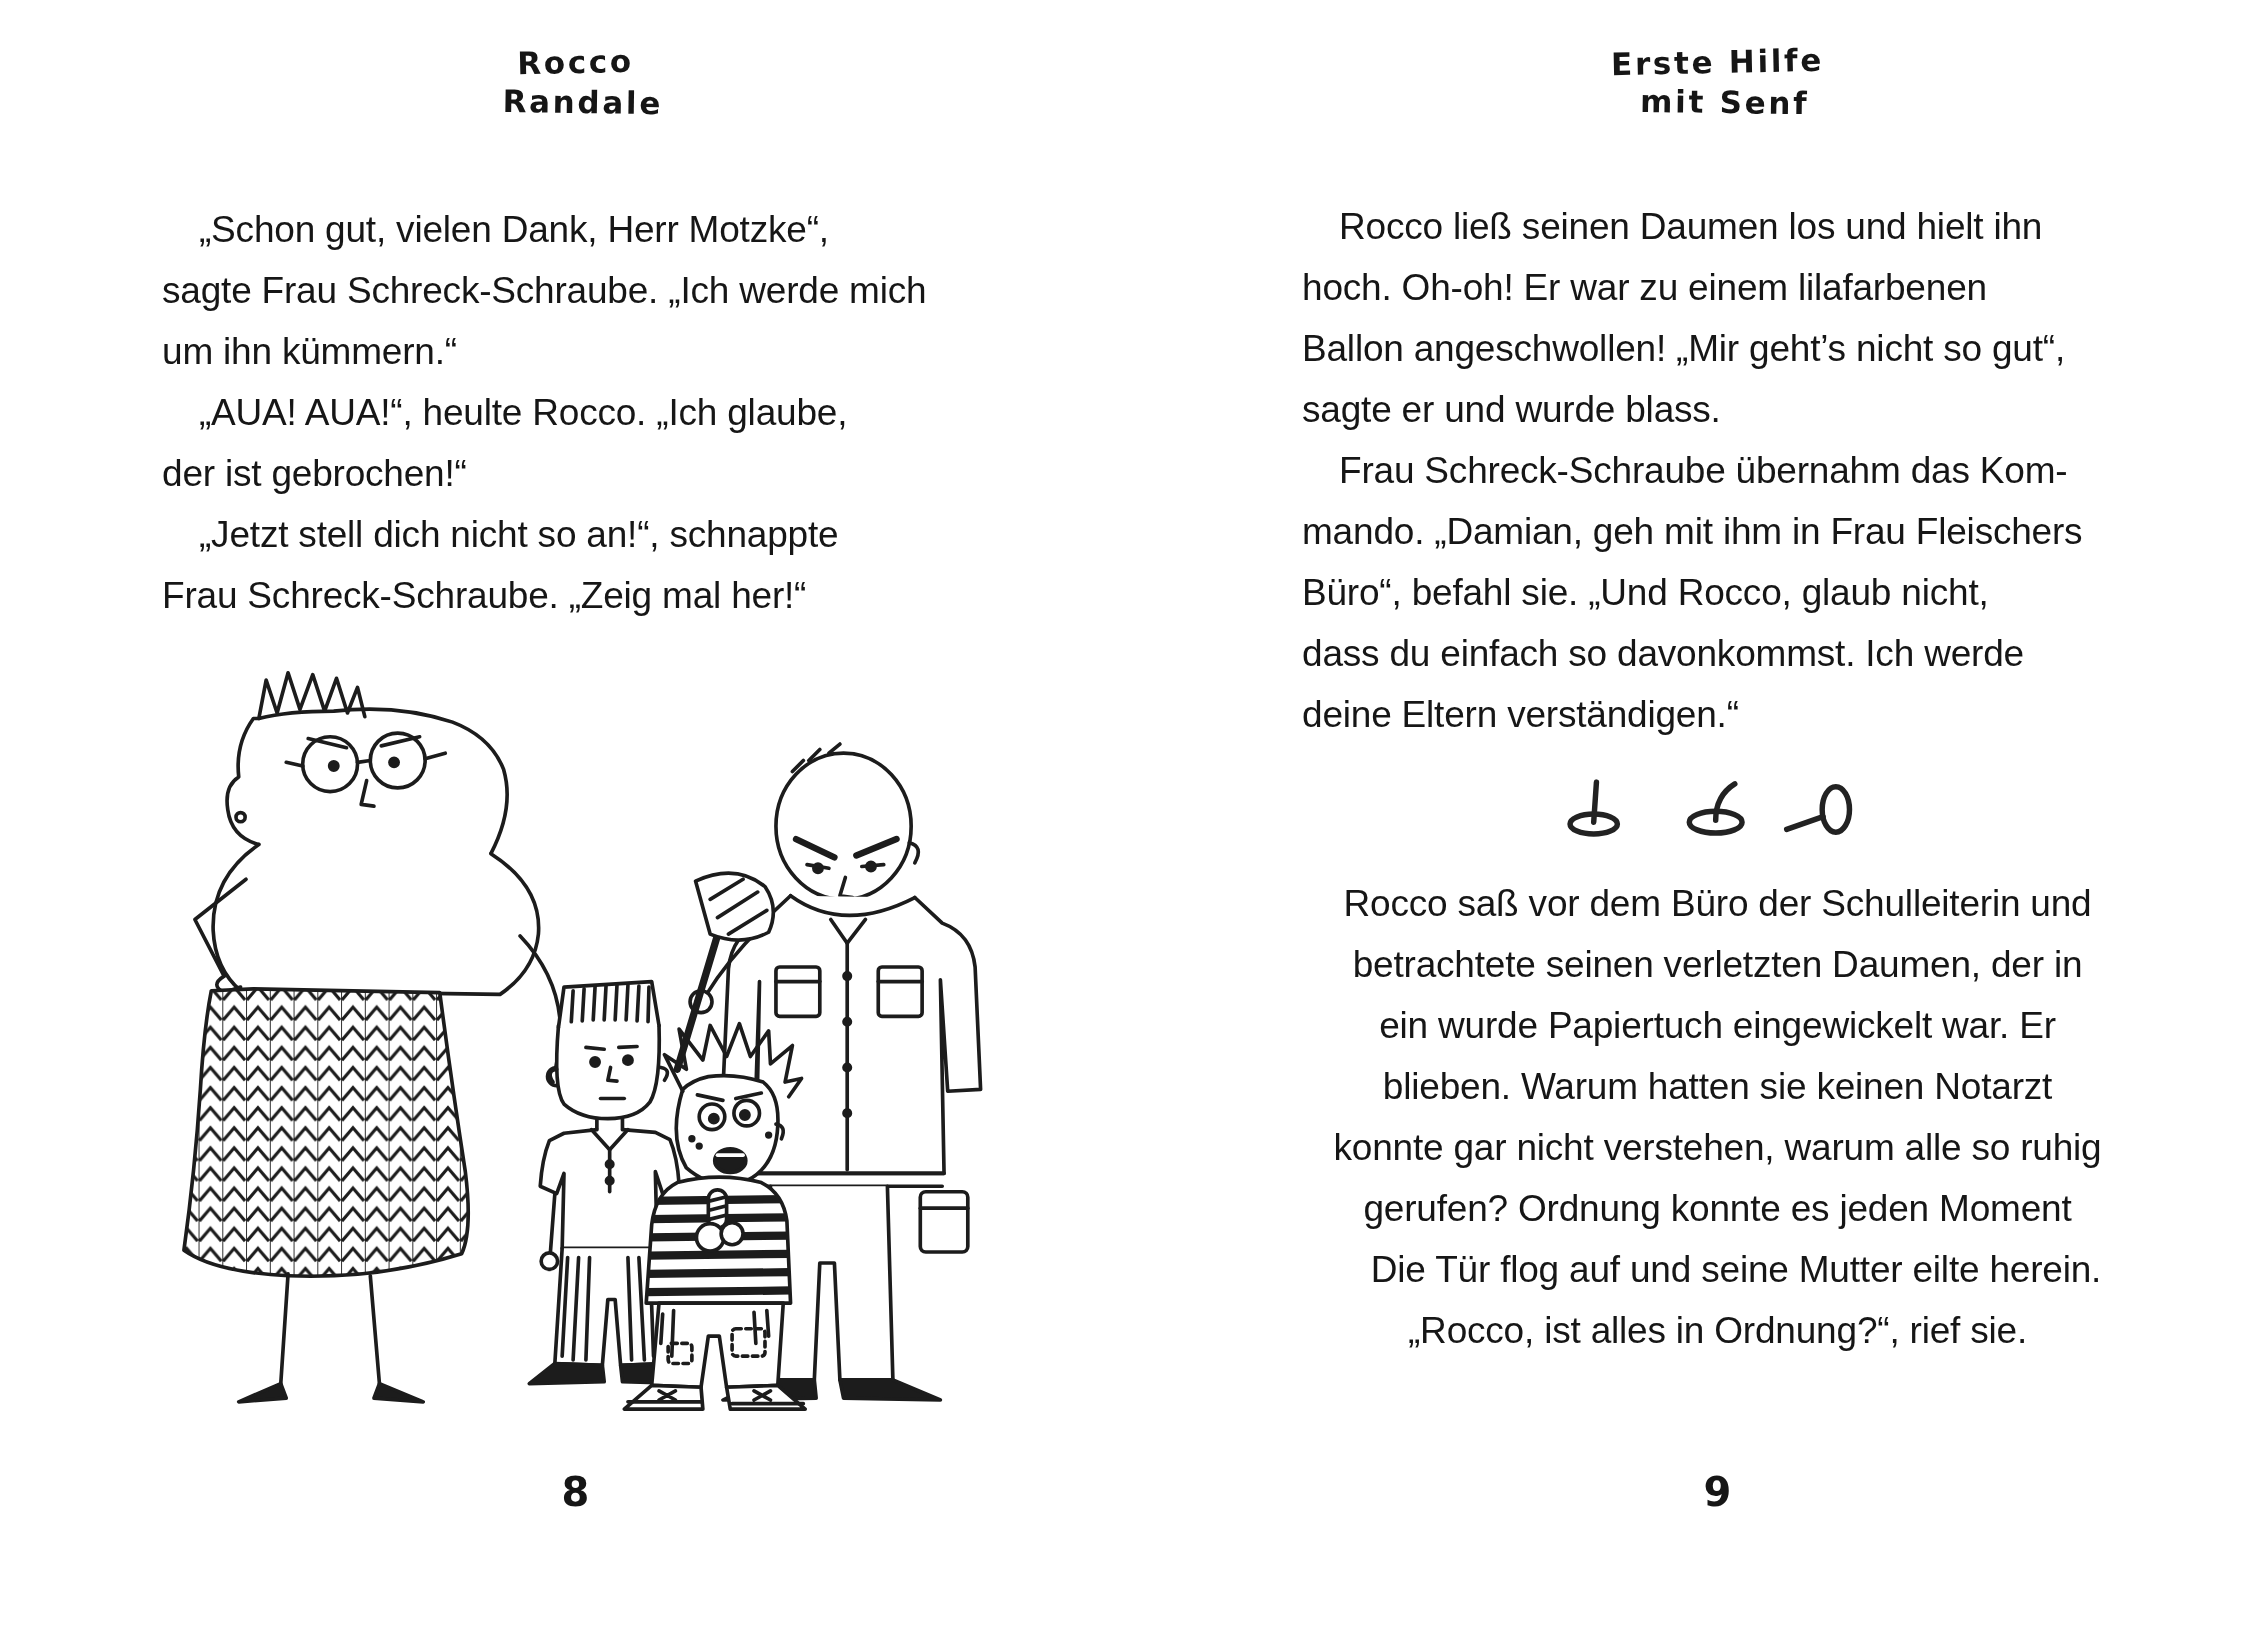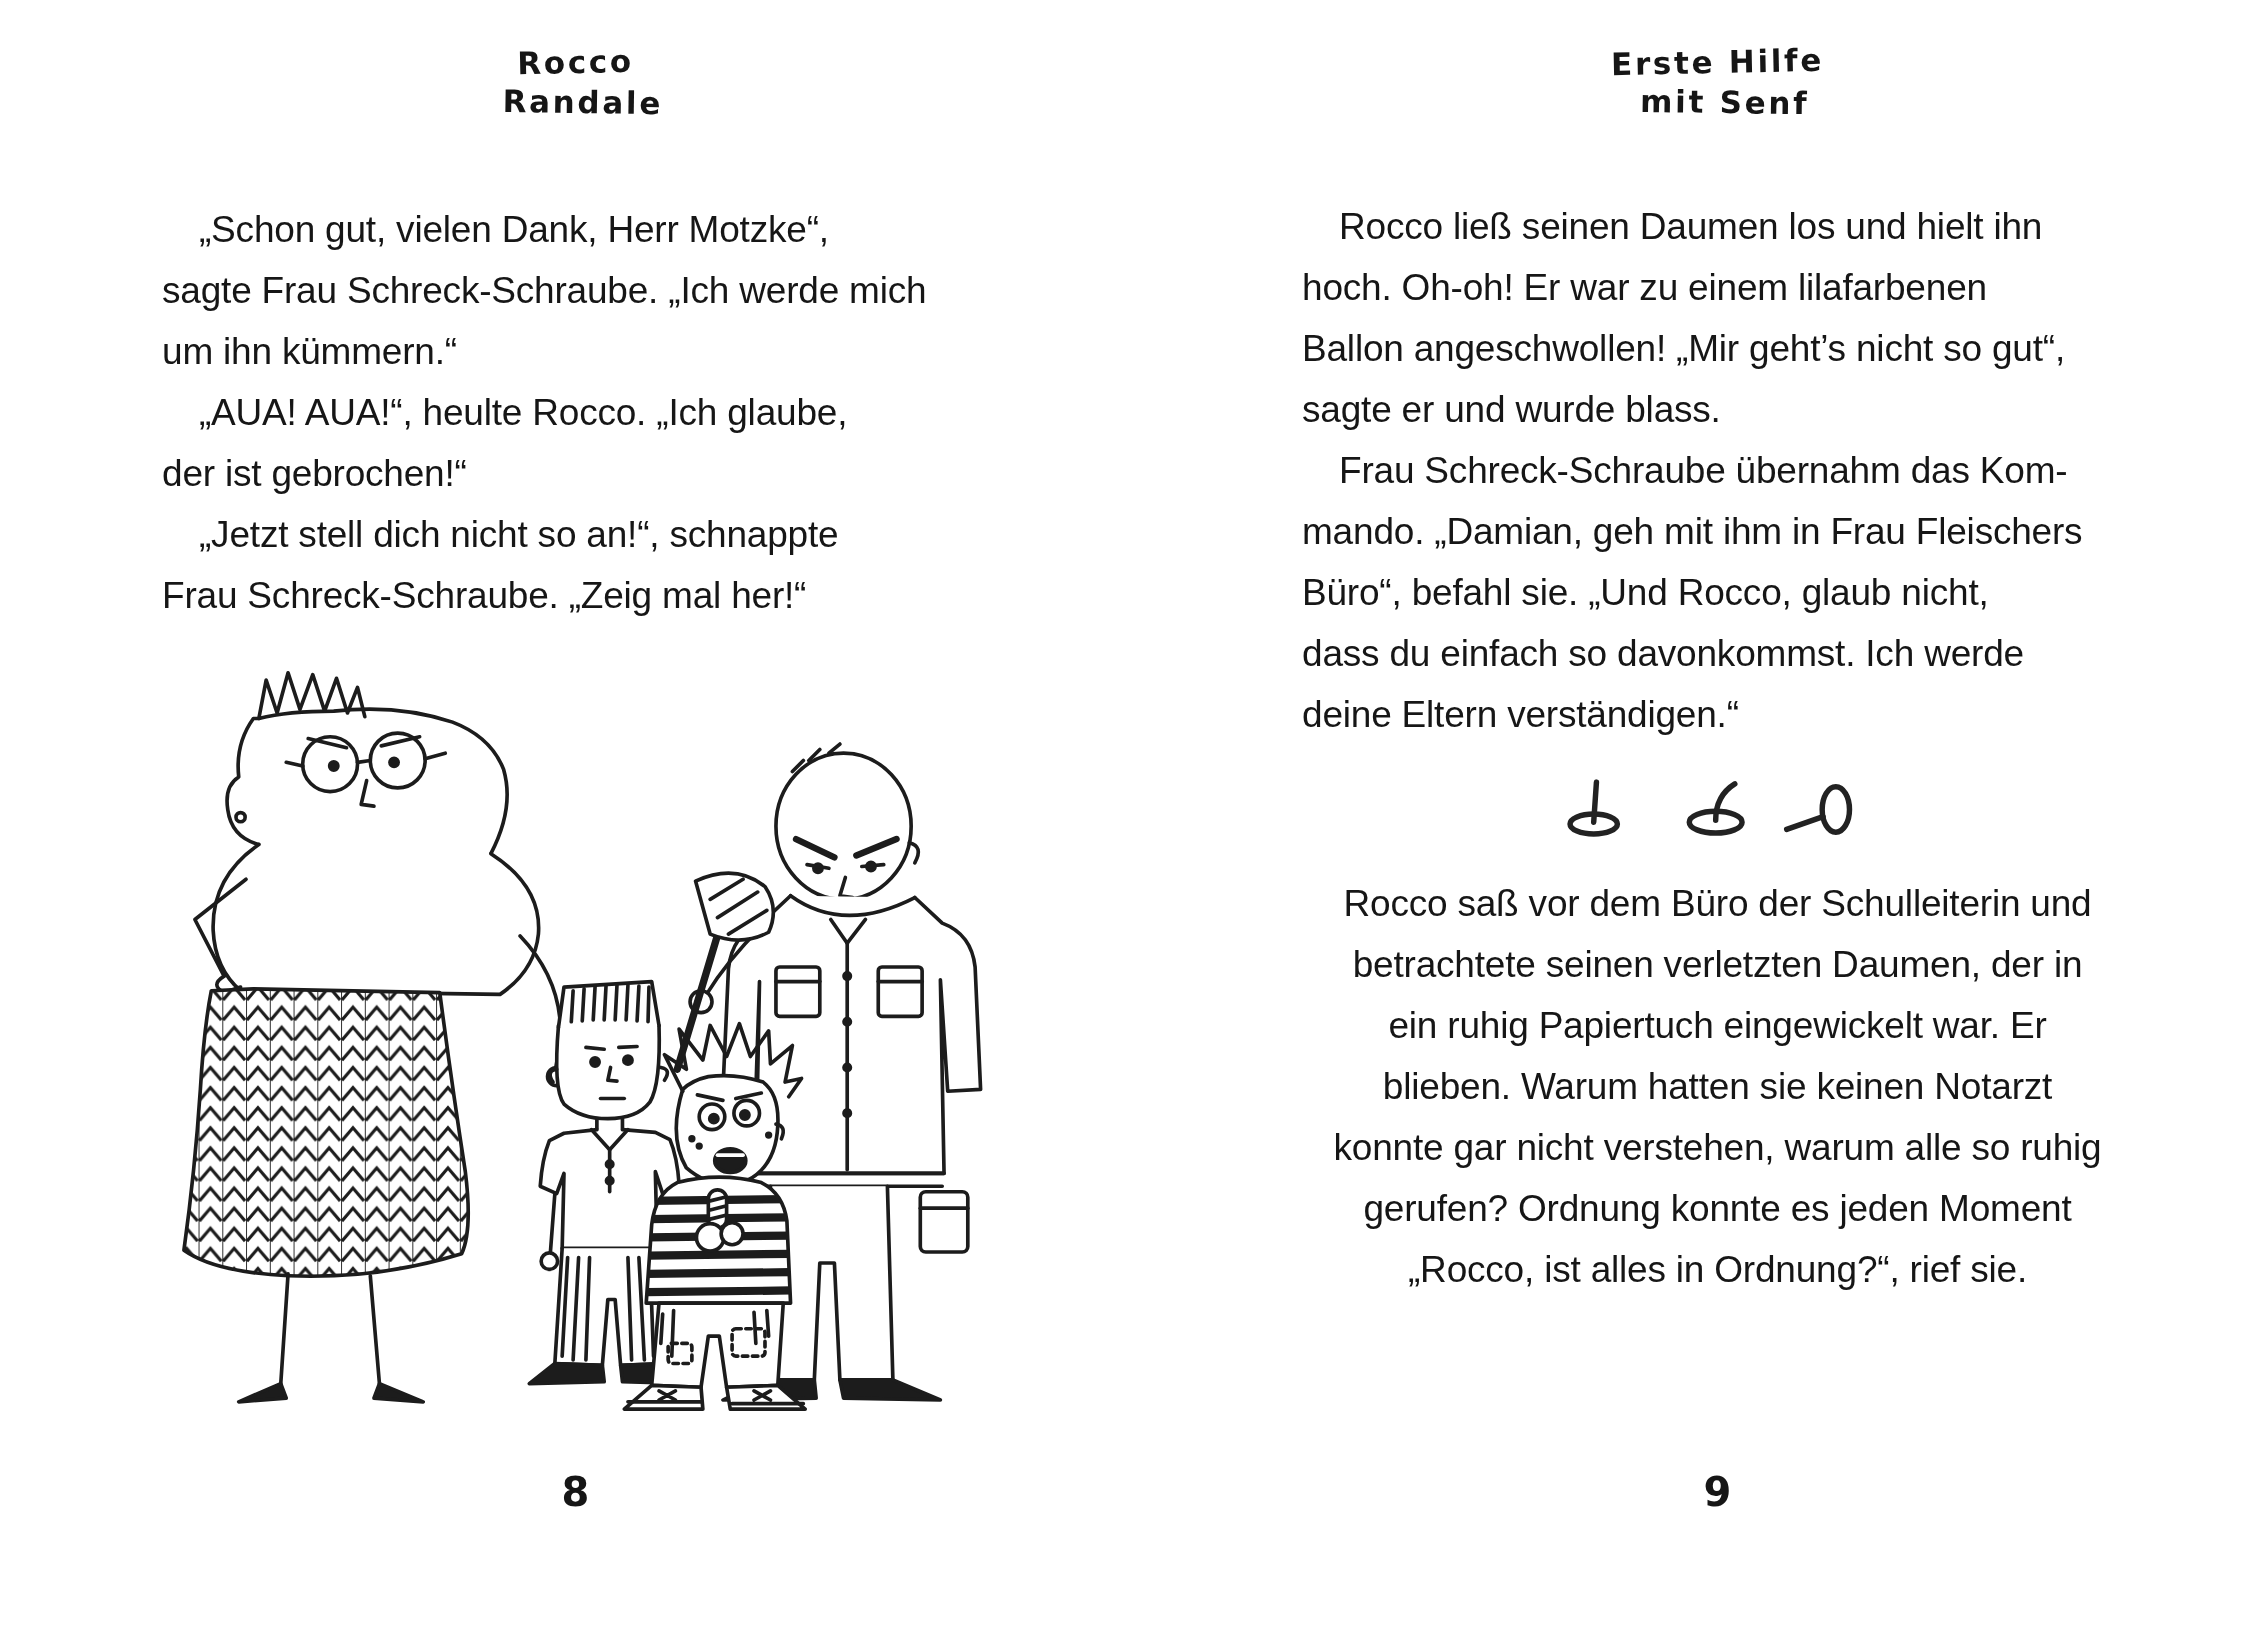--- a/index.html
+++ b/index.html
@@ -88,24 +88,25 @@
           <ellipse cx="300" cy="40" rx="15" ry="25"></ellipse>
           <path d="M286,48 L246,62"></path>
         </g>
       </g>
     </svg>
   </div>
 
   <div class="textcol" style="left:1302px;top:883px;width:831px;text-align:center;">
     <div class="line">Rocco saß vor dem Büro der Schulleiterin und</div>
     <div class="line">betrachtete seinen verletzten Daumen, der in</div>
-    <div class="line">ein ruhig Papiertuch eingewickelt war. Er</div>
+    <div class="line">ein wurde Papiertuch eingewickelt war. Er</div>
     <div class="line">blieben. Warum hatten sie keinen Notarzt</div>
     <div class="line">konnte gar nicht verstehen, warum alle so ruhig</div>
     <div class="line">gerufen? Ordnung konnte es jeden Moment</div>
+    <div class="line indent">Die Tür flog auf und seine Mutter eilte herein.</div>
     <div class="line">„Rocco, ist alles in Ordnung?“, rief sie.</div>
   </div>
 
   <svg class="illo" viewBox="0 0 950 845" role="img" aria-label="Schwarz-weiße Federzeichnung: Die große Frau Schreck-Schraube mit stacheligem Haar, runder Brille und Fischgrät-Rock zeigt auf einen kleinen Jungen; dahinter hält der grimmige, kahle Herr Motzke eine Axt über Rocco, der erschrocken seinen verletzten Daumen hält.">
     <defs>
       <pattern id="hb" width="26" height="22" patternUnits="userSpaceOnUse">
         <rect width="26" height="22" fill="#ffffff"></rect>
         <path d="M1,20 L13,6 L25,20" stroke="#1c1c1c" stroke-width="3.5" fill="none"></path>
         <line x1="0" y1="0" x2="0" y2="22" stroke="#1c1c1c" stroke-width="2"></line>
       </pattern>

